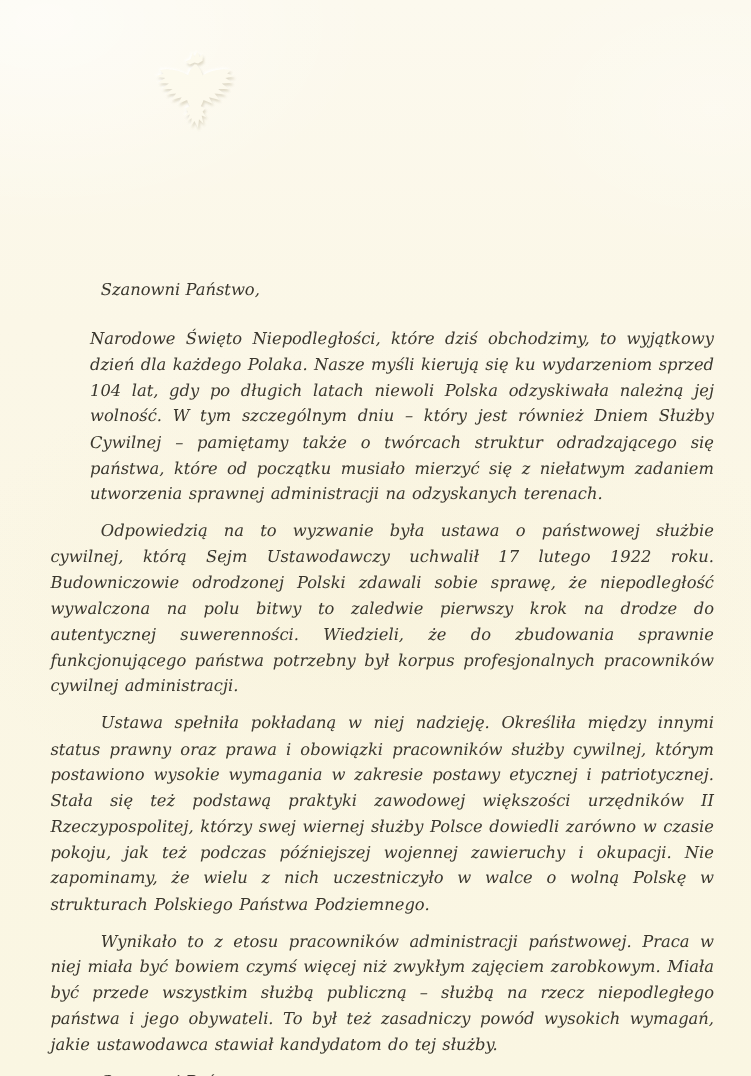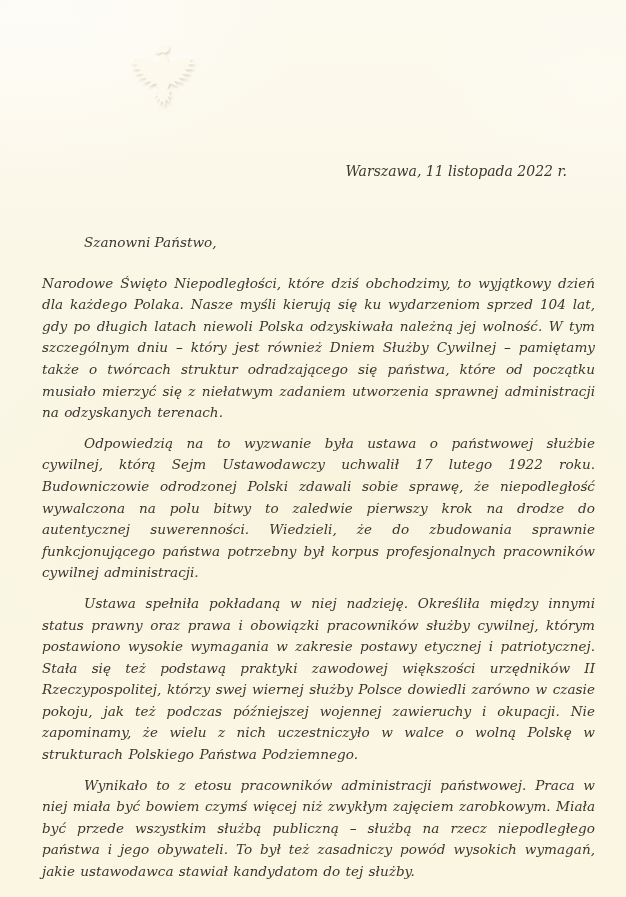--- a/index.html
+++ b/index.html
@@ -82,21 +82,21 @@
     margin: 0 0 12px 0;
   }
   .para {
     margin: 0 0 9px 0;
     text-align: justify;
     text-justify: inter-word;
     word-spacing: 1px;
     hyphens: none;
   }
   .para.indent { text-indent: 42px; }
-  .para.no-indent { text-indent: 0; }
+  .para.no-indent { text-indent: 0; margin-left: 33px; }
 </style>
 </head>
 <body>
 
 <div class="page">
 
   <div class="emblem" aria-hidden="true">
     <svg viewBox="0 0 100 100" xmlns="http://www.w3.org/2000/svg">
       <path d="
         M46,12 L48,5 L50,10 L53,4 L56,10 L59,6 L59,14
@@ -110,21 +110,20 @@
         L42,80 L47,77 L46,86 L50,80 L54,88 L55,78 L60,83 L58,74 L63,76 L59,70 L62,66 L57,64
         C58,62 59,60 60,57
         L70,61 L66,54 L78,57 L72,50 L84,51 L76,45 L88,45 L80,39 L92,38 L84,33 L94,31 L86,28 L90,24
         C80,22 68,24 59,30
         C58,26 56,22 52,18
         Z"></path>
     </svg>
   </div>
 
 
-  <div class="dateline">Warszawa, 11 listopada 2022 r.</div>
 
   <div class="letter-body">
 
     <p class="salutation">Szanowni Państwo,</p>
 
     <p class="para no-indent">Narodowe Święto Niepodległości, które dziś obchodzimy, to wyjątkowy dzień dla każdego Polaka. Nasze myśli kierują się ku wydarzeniom sprzed 104 lat, gdy po długich latach niewoli Polska odzyskiwała należną jej wolność. W tym szczególnym dniu – który jest również Dniem Służby Cywilnej – pamiętamy także o twórcach struktur odradzającego się państwa, które od początku musiało mierzyć się z niełatwym zadaniem utworzenia sprawnej administracji na odzyskanych terenach.</p>
 
     <p class="para indent">Odpowiedzią na to wyzwanie była ustawa o państwowej służbie cywilnej, którą Sejm Ustawodawczy uchwalił 17 lutego 1922 roku. Budowniczowie odrodzonej Polski zdawali sobie sprawę, że niepodległość wywalczona na polu bitwy to zaledwie pierwszy krok na drodze do autentycznej suwerenności. Wiedzieli, że do zbudowania sprawnie funkcjonującego państwa potrzebny był korpus profesjonalnych pracowników cywilnej administracji.</p>
 
     <p class="para indent">Ustawa spełniła pokładaną w niej nadzieję. Określiła między innymi status prawny oraz prawa i obowiązki pracowników służby cywilnej, którym postawiono wysokie wymagania w zakresie postawy etycznej i patriotycznej. Stała się też podstawą praktyki zawodowej większości urzędników II Rzeczypospolitej, którzy swej wiernej służby Polsce dowiedli zarówno w czasie pokoju, jak też podczas późniejszej wojennej zawieruchy i okupacji. Nie zapominamy, że wielu z nich uczestniczyło w walce o wolną Polskę w strukturach Polskiego Państwa Podziemnego.</p>

